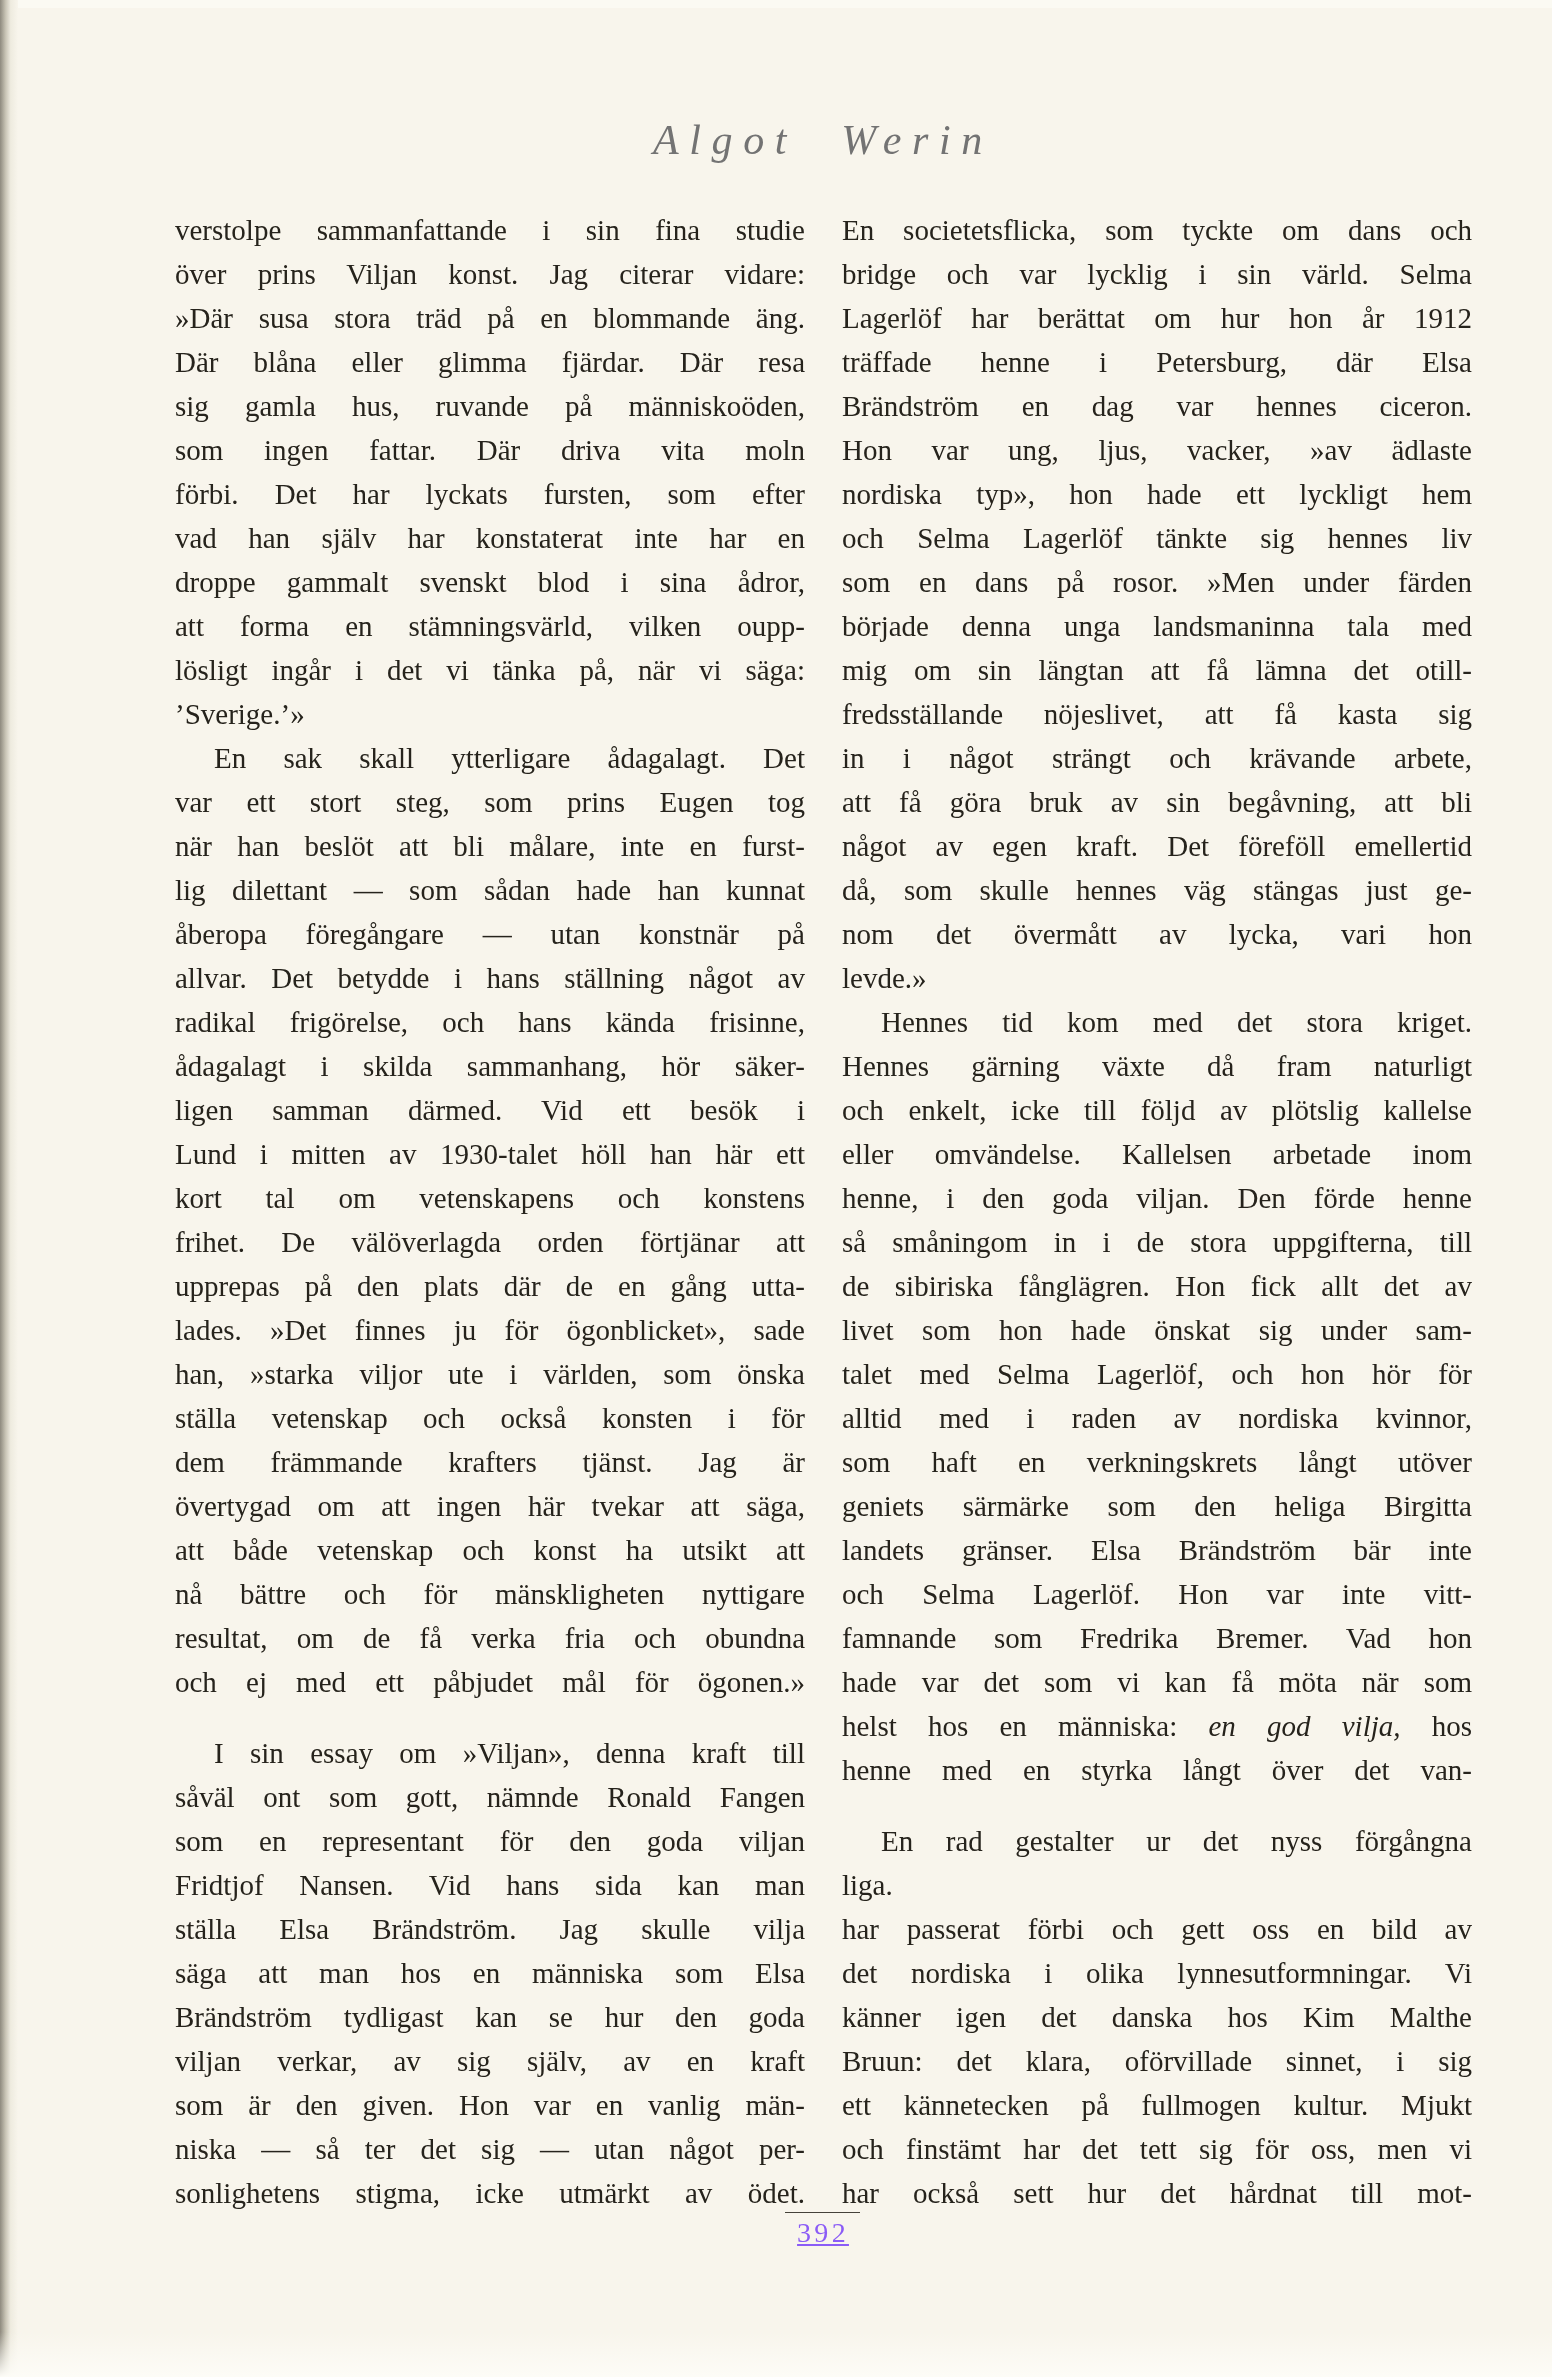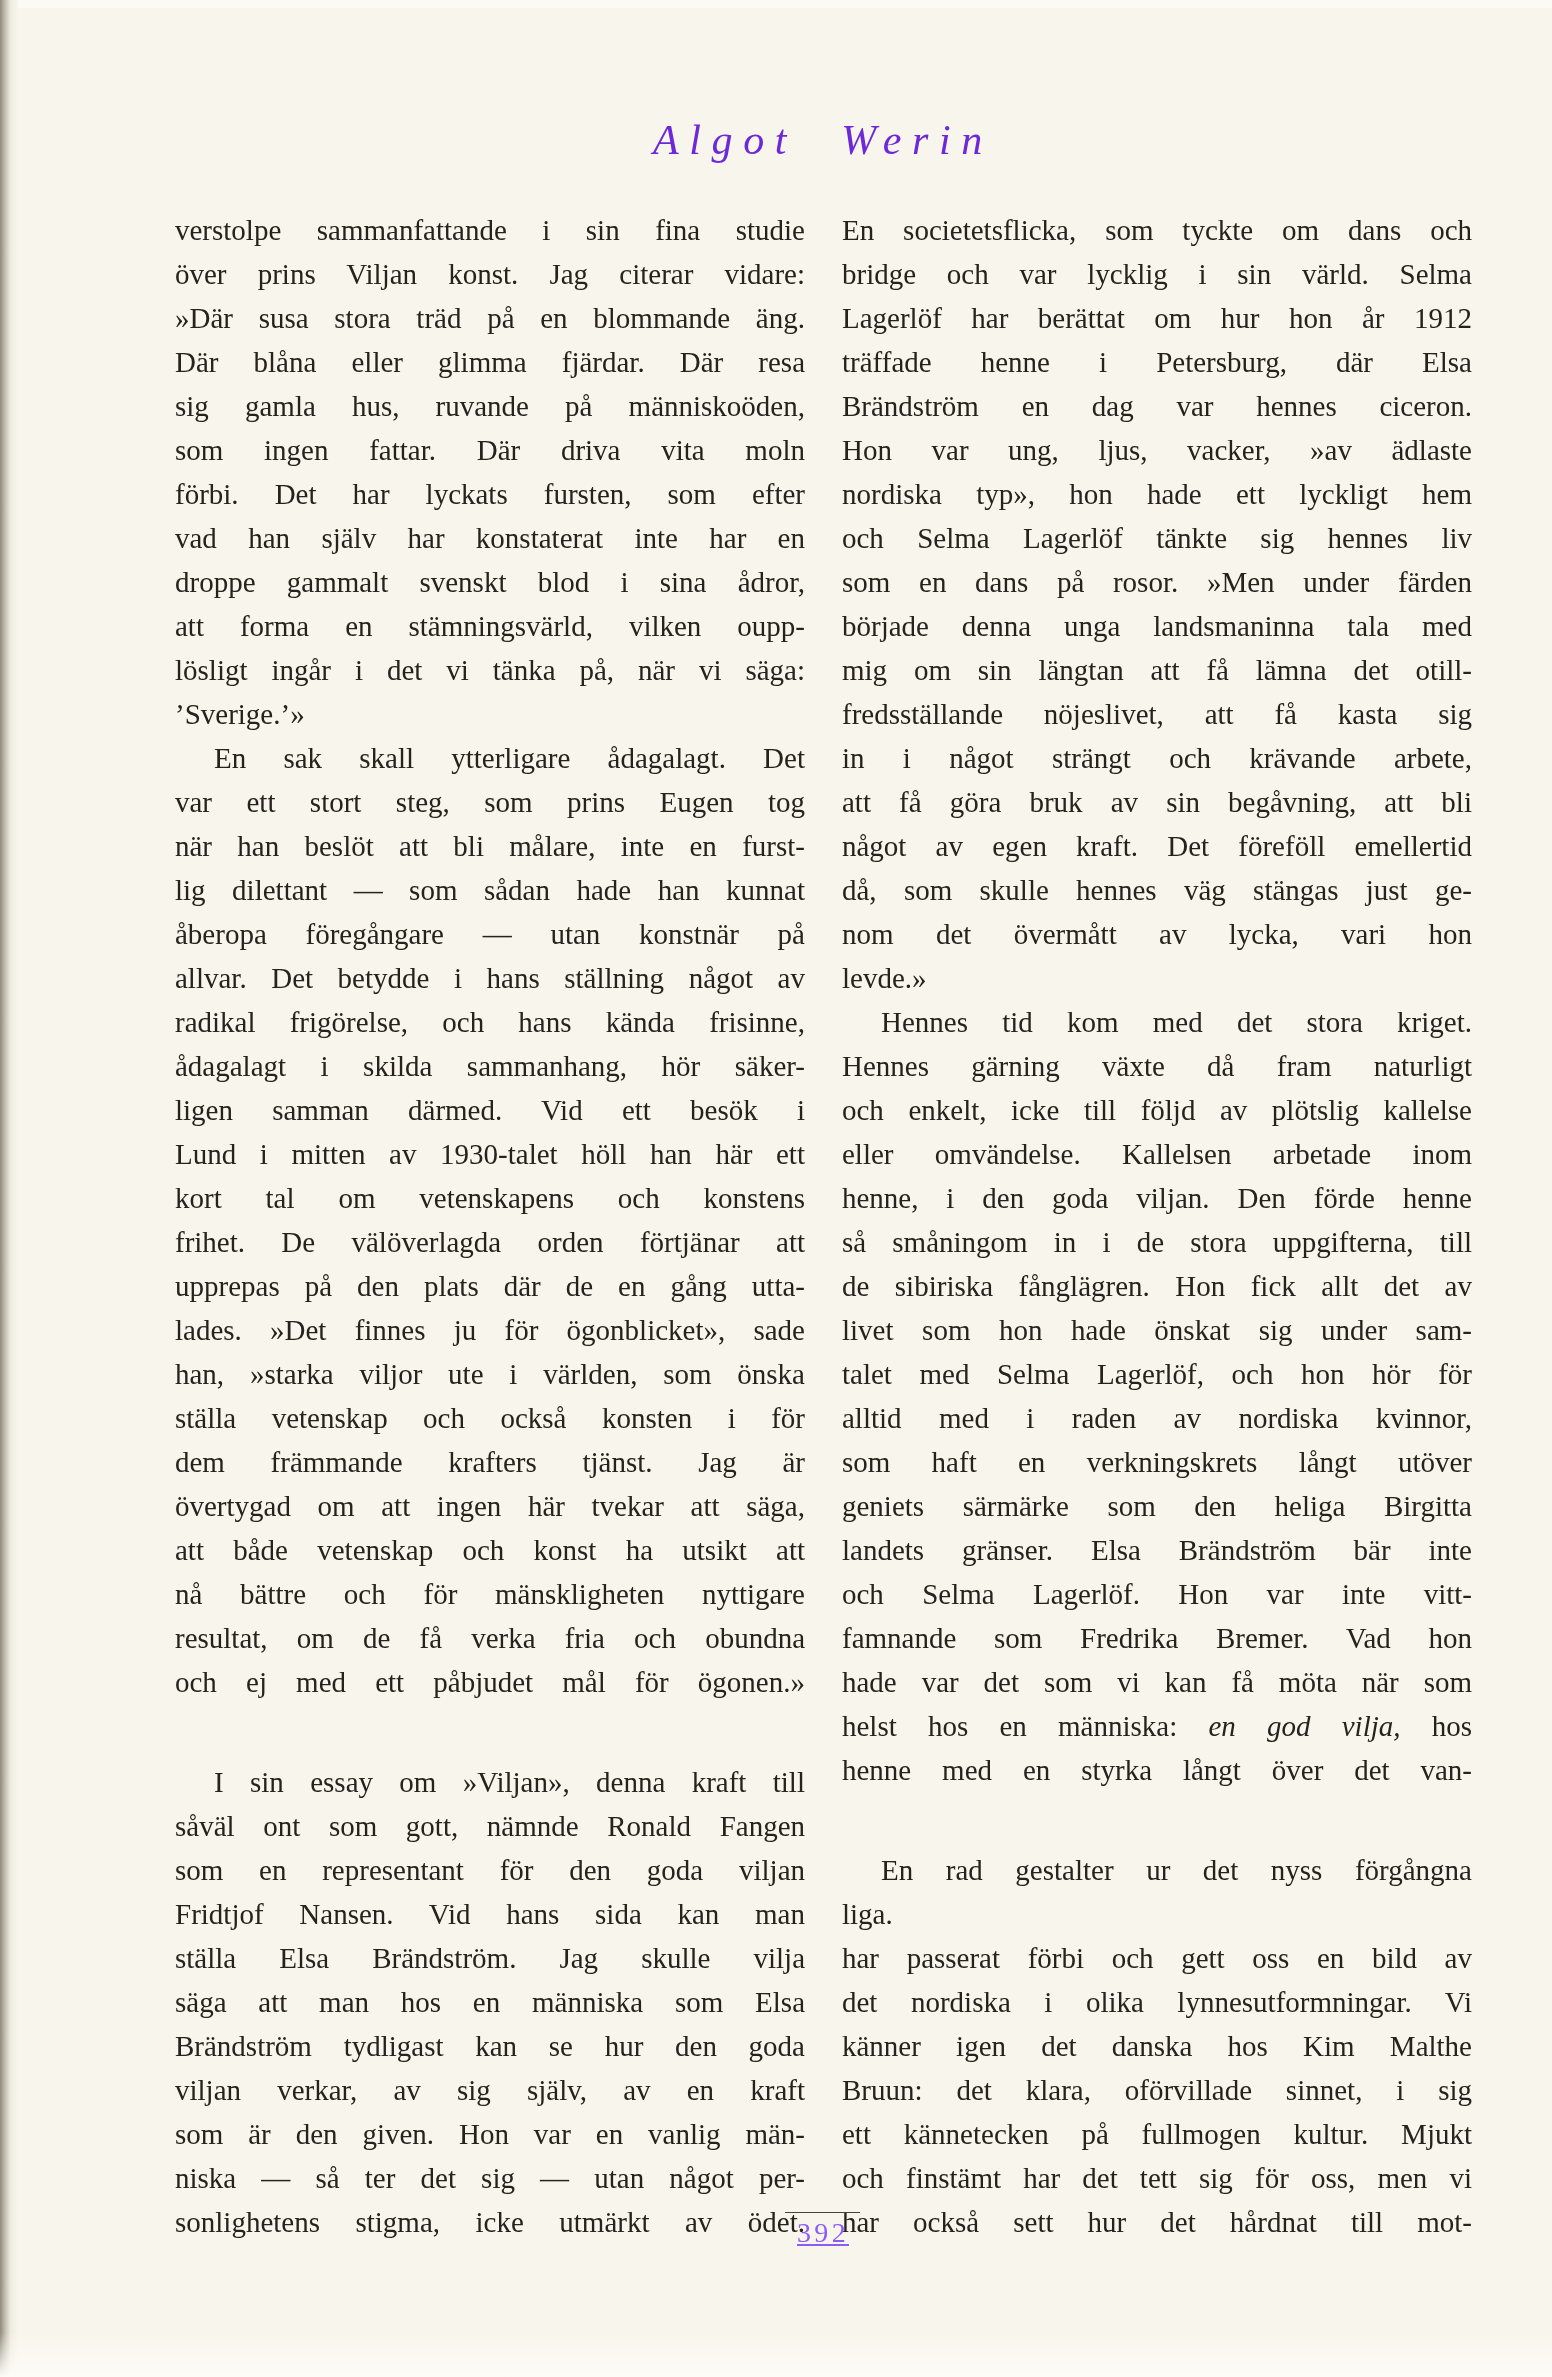--- a/index.html
+++ b/index.html
@@ -23,40 +23,40 @@
     position: absolute; left: 0; top: 0; width: 100%; height: 8.2px;
     background: #fbfaf3;
   }
   .page-title {
     position: absolute; top: 116px; left: 175px; width: 1296px;
     text-align: center;
     font-style: italic;
     font-size: 42px;
     letter-spacing: 10.6px;
     word-spacing: 23px;
-    color: #6d28d9;
+    color: #737373;
   }
   .col {
     position: absolute; top: 208px; width: 630px;
     font-size: 29px;
     line-height: 44px;
     overflow: hidden;
   }
   .col-left  { left: 175px;  }
   .col-right { left: 842px; }
   .line {
     height: 44px;
     white-space: nowrap;
     text-align: justify;
     text-align-last: justify;
     text-justify: inter-word;
   }
   .line.no-just { text-align-last: left; }
   .line.indent  { text-indent: 39px; }
-  .line.gap     { margin-top: 56px; }
+  .line.gap     { margin-top: 27px; }
   .it { font-style: italic; }
   .footer-rule {
     position: absolute; top: 2212px; left: 785px; width: 75px; height: 0;
     border-top: 1.6px solid #45423a;
   }
   .page-number {
     position: absolute; top: 2217px; left: 175px; width: 1296px;
     text-align: center;
     font-size: 28px;
     letter-spacing: 3.3px;

